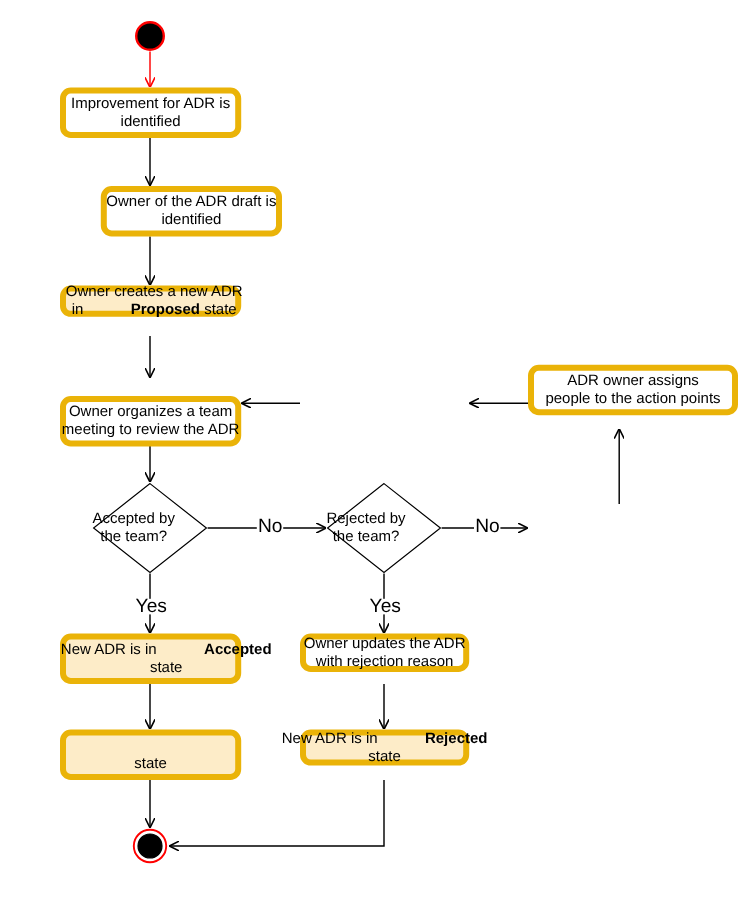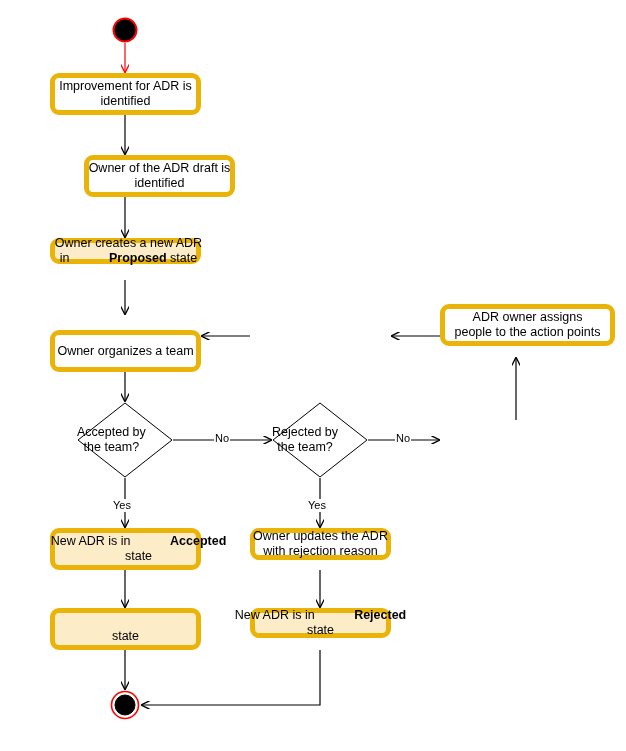--- a/index.html
+++ b/index.html
@@ -67,21 +67,21 @@
     left: 0;
     top: 0;
     z-index: 1;
   }
   .terminal {
     position: absolute;
     box-sizing: border-box;
   }
   .edge-label {
     position: absolute;
-    font-size: 11px;
+    font-size: 16px;
     line-height: 13px;
     color: #000000;
     background: #ffffff;
     padding: 0 1px;
     white-space: nowrap;
   }
 </style>
 </head>
 <body>
 
@@ -160,20 +160,21 @@
   <div class="node highlight" style="left:50px; top:238px; width:151px; height:26px;padding-left:10px;">
     <span>
       <span>Owner creates a new ADR</span><br>
       <span class="rich">in <b>Proposed</b> state</span>
     </span>
   </div>
 
   <div class="node" style="left:50px; top:330px; width:151px; height:42px;">
     <span>
       <span>Owner organizes a team</span><br>
+      <span>meeting to review the ADR</span>
     </span>
   </div>
 
 
   <div class="node" style="left:440px; top:304px; width:175px; height:42px;">
     <span>
       <span>ADR owner assigns</span><br>
       <span>people to the action points</span>
     </span>
   </div>

